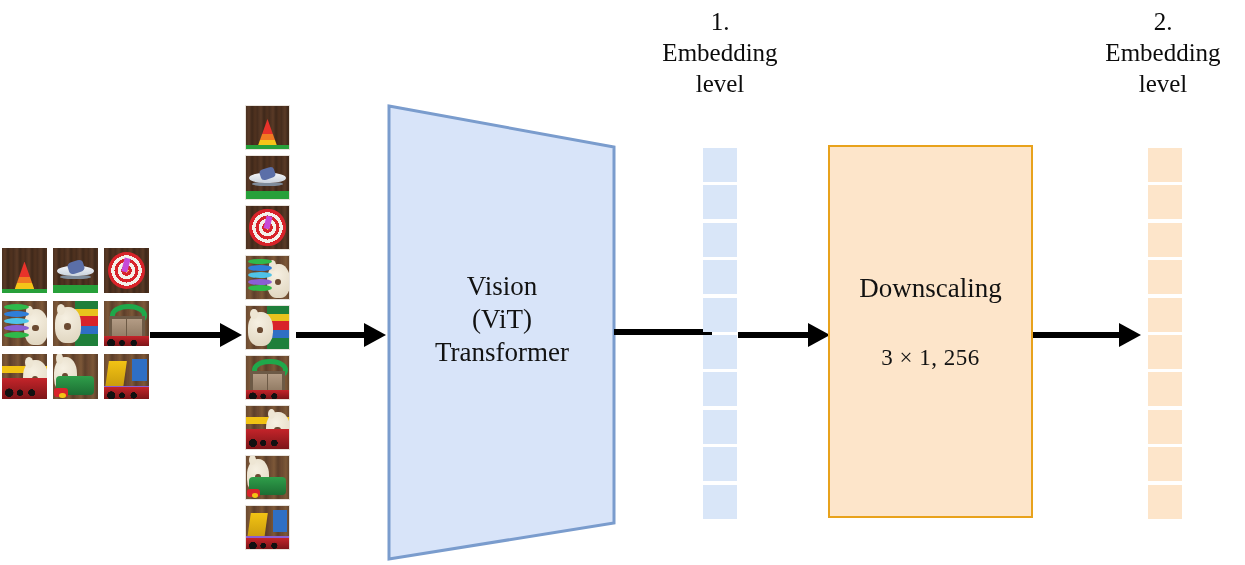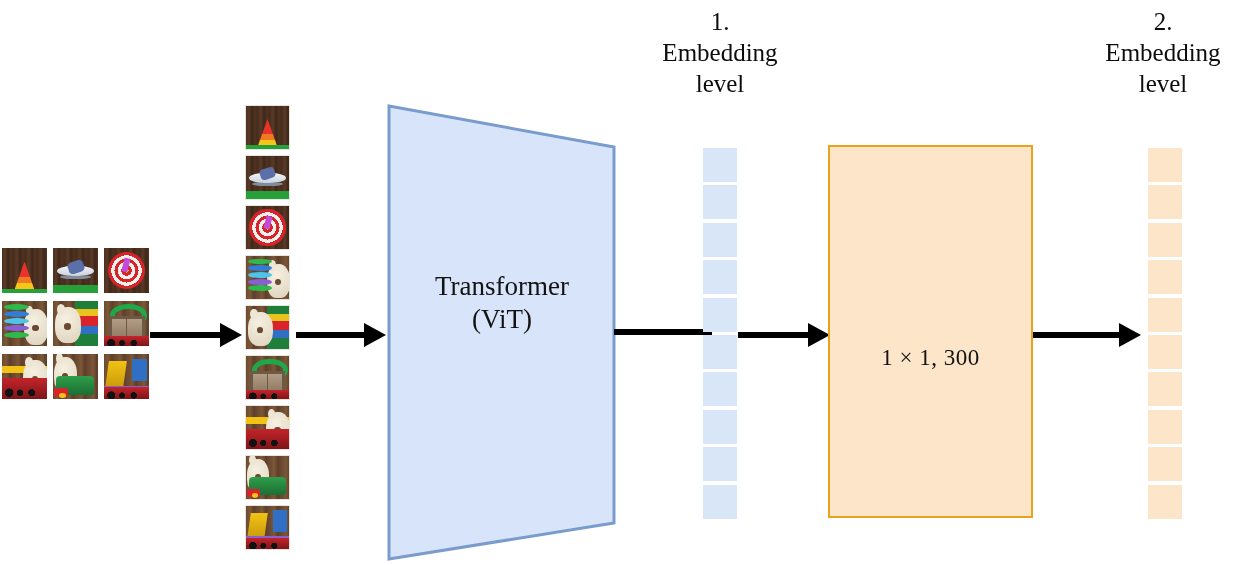--- a/index.html
+++ b/index.html
@@ -298,22 +298,23 @@
 
   <div class="arrow" style="left:296px;top:332px;width:92px;">
     <div class="shaft" style="width:68px;"></div>
     <div class="head" style="left:68px;"></div>
   </div>
 
   <svg class="abs" id="vit-shape" viewBox="0 0 240 465">
     <polygon points="6,6 231,47 231,423 6,459" fill="#d8e4f9" stroke="#7a9ccd" stroke-width="3" stroke-linejoin="miter"></polygon>
   </svg>
   <div id="vit-label">
+    <div>Vision</div>
+    <div>(ViT)</div>
     <div>Transformer</div>
-    <div>(ViT)</div>
   </div>
 
   <div class="plainline" style="left:614px;top:329px;width:98px;"></div>
 
   <div class="col-label" style="left:645px;top:6px;width:150px;">
     <div>1.</div>
     <div>Embedding</div>
     <div>level</div>
   </div>
 
@@ -329,22 +330,23 @@
       <div class="sq" style="top: 299.2px;"></div>
       <div class="sq" style="top: 336.6px;"></div>
     </div>
 
   <div class="arrow" style="left:738px;top:332px;width:92px;">
     <div class="shaft" style="width:70px;"></div>
     <div class="head" style="left:70px;"></div>
   </div>
 
   <div id="downscaling-box">
+    <div id="downscaling-title">Downscaling</div>
     <div id="downscaling-lines">
-      <div class="kern">1 × 1, 300</div>
+      <div class="kern">3 × 1, 256</div>
     </div>
   </div>
 
   <div class="arrow" style="left:1033px;top:332px;width:110px;">
     <div class="shaft" style="width:86px;"></div>
     <div class="head" style="left:86px;"></div>
   </div>
 
   <div class="col-label" style="left:1088px;top:6px;width:150px;">
     <div>2.</div>

